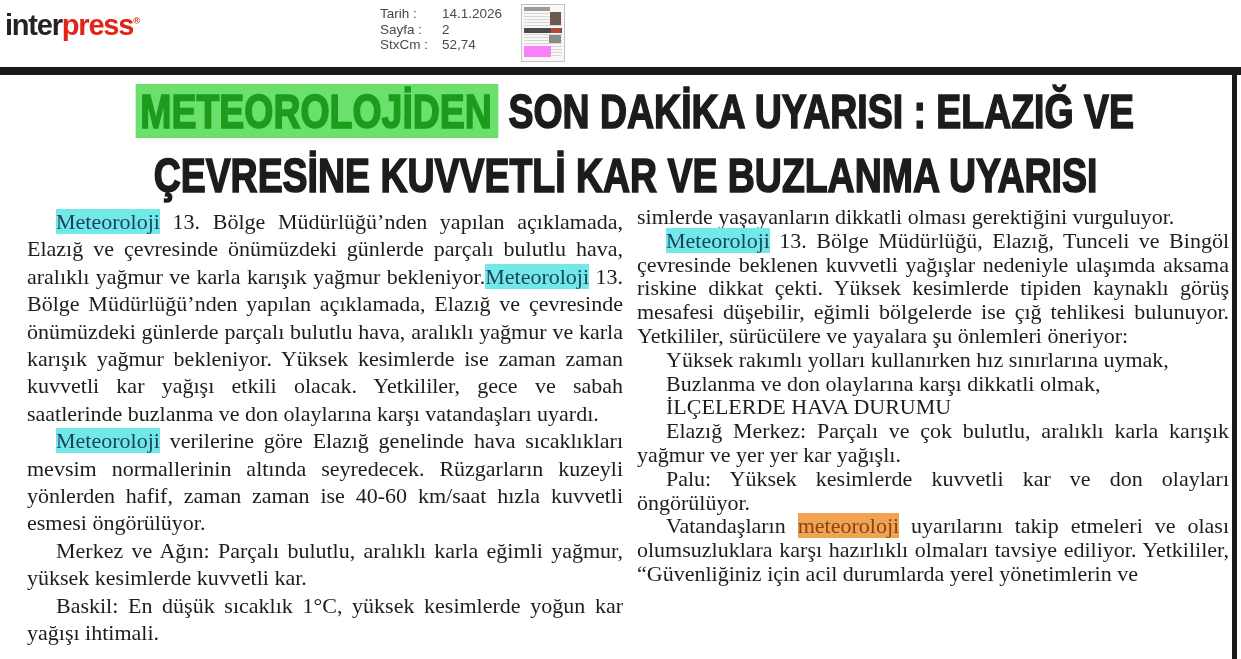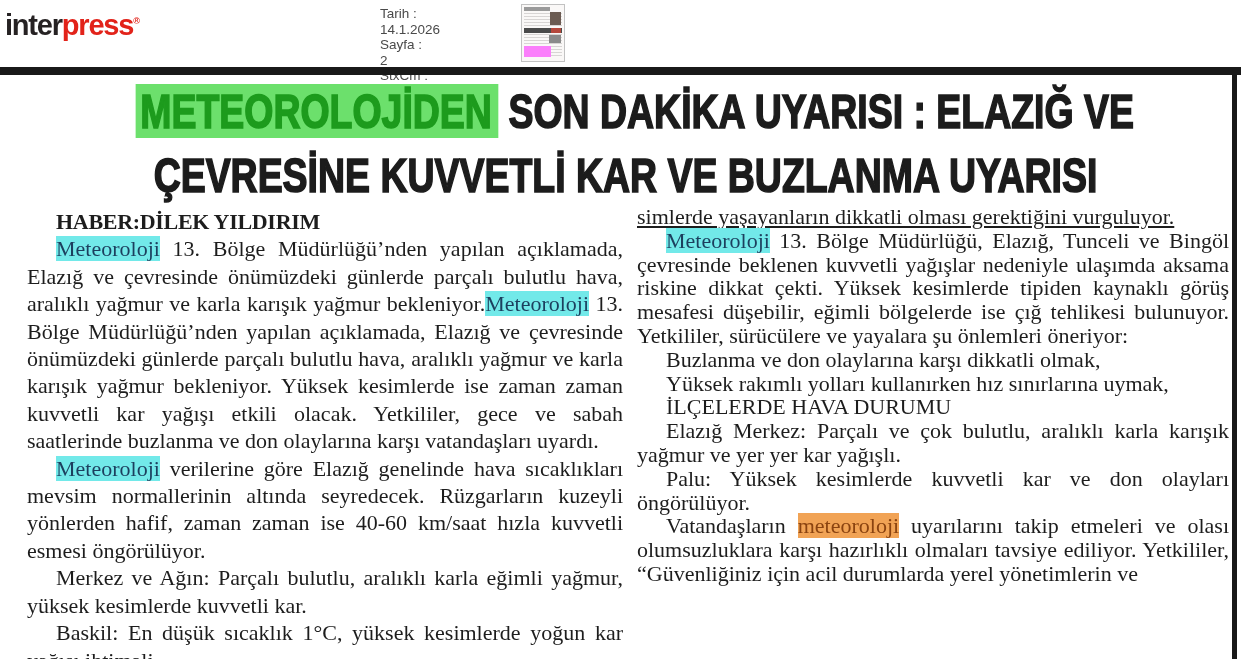--- a/index.html
+++ b/index.html
@@ -16,21 +16,21 @@
   }
   
   .header{position:absolute;top:0;left:0;width:1241px;height:66px;background:#fff;text-decoration:underline;}
   .logo{position:absolute;left:5px;top:6px;font-size:29px;font-weight:bold;letter-spacing:-1.2px;line-height:30px;}
   .logo .lp1{color:#262223;}
   .logo .lp2{color:var(--logo-red);}
   .logo sup{font-size:9px;color:var(--logo-red);vertical-align:super;letter-spacing:0;}
   .pub{position:absolute;left:161px;top:6px;color:#4e4e4e;font-size:12.5px;line-height:12.6px;letter-spacing:0.2px;}
   .pub .pub-name{font-weight:bold;color:#3c3c3c;font-size:13.5px;}
   .meta{position:absolute;left:380px;top:6px;color:#4a4a4a;font-size:13.5px;line-height:15.5px;}
-  .meta-row{display:flex;flex-direction:column;}
+  .meta-row{display:flex;}
   .meta-label{width:62px;}
   .meta-value{}
   
   .thumb{position:absolute;left:521px;top:4px;width:44px;height:58px;background:#faf8f7;border:1px solid #c2c2c2;box-sizing:border-box;}
   .t-lines{position:absolute;left:2px;right:2px;top:8px;bottom:3px;
     background:repeating-linear-gradient(to bottom,#cfcccb 0px,#cfcccb 1px,transparent 1px,transparent 3px);opacity:.8;}
   .t-mast{position:absolute;left:2px;top:2px;width:26px;height:4px;background:#9a9a9a;}
   .t-photo{position:absolute;right:3px;top:7px;width:11px;height:13px;background:#6b5b52;}
   .t-band{position:absolute;left:2px;right:2px;top:23px;height:5px;background:#4a4a4a;}
   .t-band-red{position:absolute;right:3px;top:23px;width:10px;height:5px;background:#b5483c;}
@@ -43,21 +43,21 @@
   .headline{position:absolute;left:0;top:80px;width:1233px;text-align:right;
     color:var(--headline-text);font-weight:bold;font-size:48px;line-height:64px;
     -webkit-text-stroke:1.6px;}
   .headline-line{white-space:nowrap;transform:scaleX(0.78);transform-origin:50% 50%;}
   .hl-green{background:var(--green-bg);color:var(--green-text);padding:1px 8px 0 6px;}
   
   .col{position:absolute;font-family:"Liberation Serif",serif;font-size:22px;color:#1d1d1d;text-align:justify;}
   .col-left{left:27px;top:208px;width:596px;line-height:27.4px;}
   .col-right{left:637px;top:205px;width:592px;line-height:23.8px;}
   .para{margin:0;text-indent:29px;}
-  .para.noindent{text-indent:0;text-decoration:underline;}
+  .para.noindent{text-indent:0;}
   .para.byline,.para.subhead{font-weight:bold;text-align:left;letter-spacing:-0.3px;}
   .hl-cyan{background:var(--cyan-bg);color:var(--cyan-text);}
   .hl-orange{background:var(--orange-bg);color:var(--orange-text);}
 </style>
 </head>
 <body>
 
 <div class="header">
   <div class="logo"><span class="lp1">inter</span><span class="lp2">press</span><sup>®</sup></div>
 
@@ -90,28 +90,27 @@
 
 <div class="topbar"></div>
 <div class="rightbar"></div>
 
 <div class="headline">
   <div class="headline-line"><span class="hl-green">METEOROLOJİDEN</span><span> SON DAKİKA UYARISI : ELAZIĞ VE</span></div>
   <div class="headline-line">ÇEVRESİNE KUVVETLİ KAR VE BUZLANMA UYARISI</div>
 </div>
 
 <div class="col col-left">
-    <p class="para byline"><span>HABER:DİLEK YILDIRIM</span></p>
     <p class="para"><span class="hl-cyan">Meteoroloji</span><span> 13. Bölge Müdürlüğü’nden yapılan açıklamada, Elazığ ve çevresinde önümüzdeki günlerde parçalı bulutlu hava, aralıklı yağmur ve karla karışık yağmur bekleniyor.</span><span class="hl-cyan">Meteoroloji</span><span> 13. Bölge Müdürlüğü’nden yapılan açıklamada, Elazığ ve çevresinde önümüzdeki günlerde parçalı bulutlu hava, aralıklı yağmur ve karla karışık yağmur bekleniyor. Yüksek kesimlerde ise zaman zaman kuvvetli kar yağışı etkili olacak. Yetkililer, gece ve sabah saatlerinde buzlanma ve don olaylarına karşı vatandaşları uyardı.</span></p>
     <p class="para"><span class="hl-cyan">Meteoroloji</span><span> verilerine göre Elazığ genelinde hava sıcaklıkları mevsim normallerinin altında seyredecek. Rüzgarların kuzeyli yönlerden hafif, zaman zaman ise 40-60 km/saat hızla kuvvetli esmesi öngörülüyor.</span></p>
     <p class="para"><span>Merkez ve Ağın: Parçalı bulutlu, aralıklı karla eğimli yağmur, yüksek kesimlerde kuvvetli kar.</span></p>
     <p class="para"><span>Baskil: En düşük sıcaklık 1°C, yüksek kesimlerde yoğun kar yağışı ihtimali.</span></p>
   </div>
 <div class="col col-right">
     <p class="para noindent"><span>simlerde yaşayanların dikkatli olması gerektiğini vurguluyor.</span></p>
     <p class="para"><span class="hl-cyan">Meteoroloji</span><span> 13. Bölge Müdürlüğü, Elazığ, Tunceli ve Bingöl çevresinde beklenen kuvvetli yağışlar nedeniyle ulaşımda aksama riskine dikkat çekti. Yüksek kesimlerde tipiden kaynaklı görüş mesafesi düşebilir, eğimli bölgelerde ise çığ tehlikesi bulunuyor. Yetkililer, sürücülere ve yayalara şu önlemleri öneriyor:</span></p>
+    <p class="para"><span>Yüksek rakımlı yolları kullanırken hız sınırlarına uymak,</span></p>
     <p class="para"><span>Buzlanma ve don olaylarına karşı dikkatli olmak,</span></p>
-    <p class="para"><span>Yüksek rakımlı yolları kullanırken hız sınırlarına uymak,</span></p>
     <p class="para"><span>İLÇELERDE HAVA DURUMU</span></p>
     <p class="para"><span>Elazığ Merkez: Parçalı ve çok bulutlu, aralıklı karla karışık yağmur ve yer yer kar yağışlı.</span></p>
     <p class="para"><span>Palu: Yüksek kesimlerde kuvvetli kar ve don olayları öngörülüyor.</span></p>
     <p class="para"><span>Vatandaşların </span><span class="hl-orange">meteoroloji</span><span> uyarılarını takip etmeleri ve olası olumsuzluklara karşı hazırlıklı olmaları tavsiye ediliyor. Yetkililer, “Güvenliğiniz için acil durumlarda yerel yönetimlerin ve </span></p>
   </div>
 
 </body></html>

